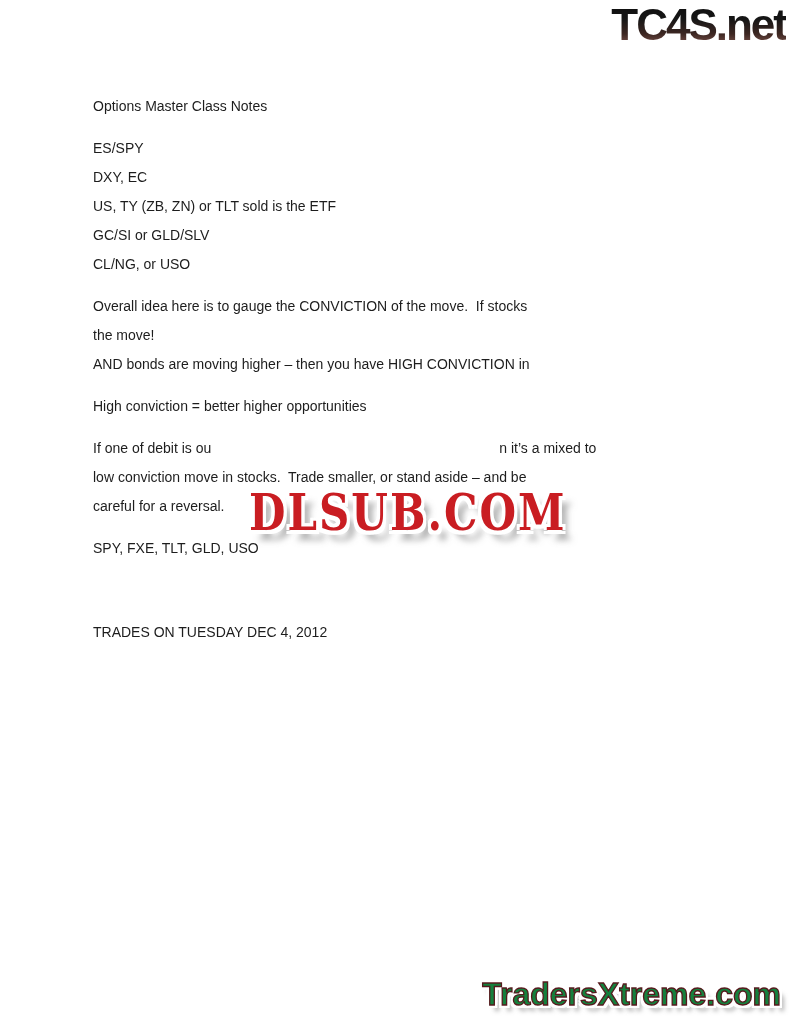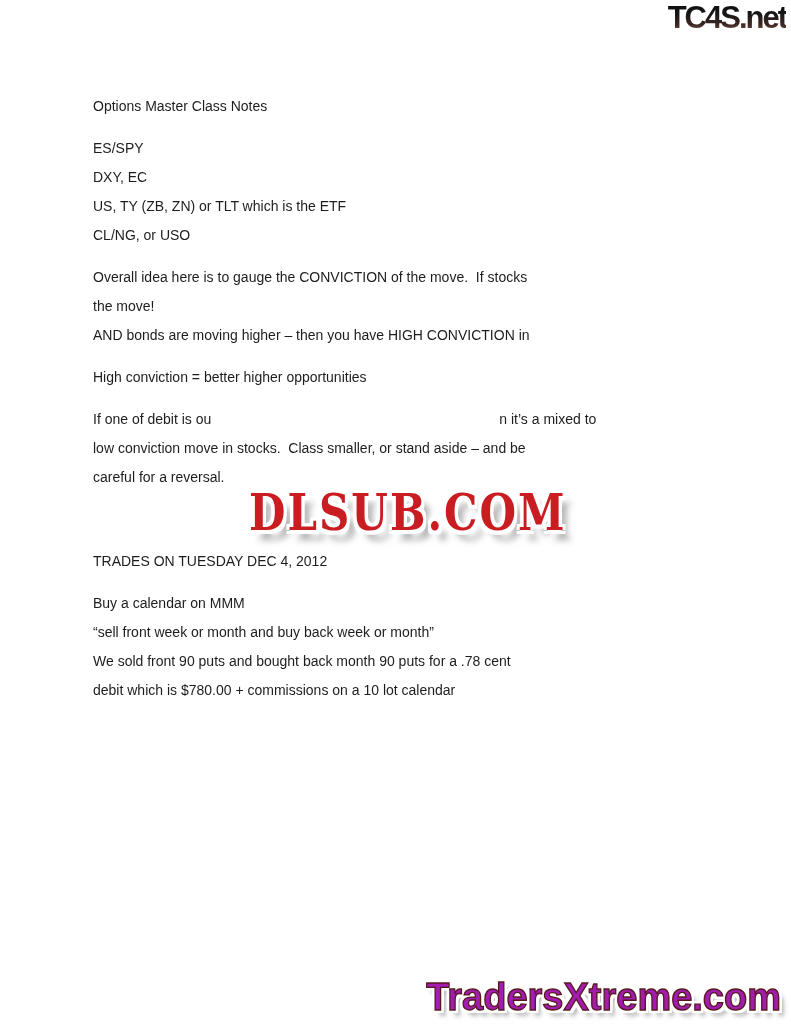--- a/index.html
+++ b/index.html
@@ -9,21 +9,21 @@
     background:#ffffff;
     overflow:hidden;
     font-family:"Liberation Sans", sans-serif;
   }
 
   
   .tc4s {
     position:absolute; top:0px; right:5px;
     font-family:"Liberation Sans", sans-serif;
     font-weight:bold;
-    font-size:31px;
+    font-size:44px;
     letter-spacing:-2px;
     background:linear-gradient(180deg,#0c0c0c 0%,#161616 38%,#3d2722 68%,#99675e 100%);
     -webkit-background-clip:text;
     background-clip:text;
     color:transparent;
     -webkit-text-fill-color:transparent;
   }
 
   
   .doc {
@@ -57,22 +57,22 @@
       -3px  0   0 #ffffff, 3px  0   0 #ffffff,
        0   -3px 0 #ffffff, 0    3px 0 #ffffff,
        8px  8px 6px rgba(110,110,110,0.55);
   }
 
   
   .tx {
     position:absolute; top:976px; right:10px;
     font-family:"Liberation Sans", sans-serif;
     font-weight:bold;
-    font-size:38px;
-    color:#a21caf;
+    font-size:32px;
+    color:#15803d;
     -webkit-text-stroke:1.3px #55181c;
     text-shadow:
       -3px -3px 0 #ffffff, 3px -3px 0 #ffffff,
       -3px  3px 0 #ffffff, 3px  3px 0 #ffffff,
       -3px  0   0 #ffffff, 3px  0   0 #ffffff,
        0   -3px 0 #ffffff, 0    3px 0 #ffffff,
        5px  6px 4px rgba(105,105,105,0.5);
   }
 </style>
 </head>
@@ -85,53 +85,51 @@
   <div class="doc">
 
     <div class="para">
       <div class="line">Options Master Class Notes</div>
     </div>
 
 
     <div class="para">
       <div class="line">ES/SPY</div>
       <div class="line">DXY, EC</div>
-      <div class="line">US, TY (ZB, ZN) or TLT which is the ETF</div>
+      <div class="line">US, TY (ZB, ZN) or TLT sold is the ETF</div>
+      <div class="line">GC/SI or GLD/SLV</div>
       <div class="line">CL/NG, or USO</div>
     </div>
 
     <div class="para">
       <div class="line">Overall idea here is to gauge the CONVICTION of the move.  If stocks</div>
       <div class="line">the move!</div>
       <div class="line">AND bonds are moving higher – then you have HIGH CONVICTION in</div>
     </div>
 
     <div class="para">
       <div class="line">High conviction = better higher opportunities</div>
     </div>
 
     <div class="para">
       <div class="split-line"><span>If one of debit is ou</span><span class="wm-gap"></span><span>n it’s a mixed to</span></div>
-      <div class="line">low conviction move in stocks.  Class smaller, or stand aside – and be</div>
+      <div class="line">low conviction move in stocks.  Trade smaller, or stand aside – and be</div>
       <div class="line">careful for a reversal.</div>
     </div>
 
+    <div class="para">
+      <div class="line">SPY, FXE, TLT, GLD, USO</div>
+    </div>
 
     <div class="gap-lg"></div>
 
     <div class="para">
       <div class="line">TRADES ON TUESDAY DEC 4, 2012</div>
     </div>
 
-    <div class="para">
-      <div class="line">Buy a calendar on MMM</div>
-      <div class="line">“sell front week or month and buy back week or month”</div>
-      <div class="line">We sold front 90 puts and bought back month 90 puts for a .78 cent</div>
-      <div class="line">debit which is $780.00 + commissions on a 10 lot calendar</div>
-    </div>
 
 
   </div>
 
   <div class="dlsub">DLSUB.COM</div>
 
   <div class="tx">TradersXtreme.com</div>
 
 </div>
 

